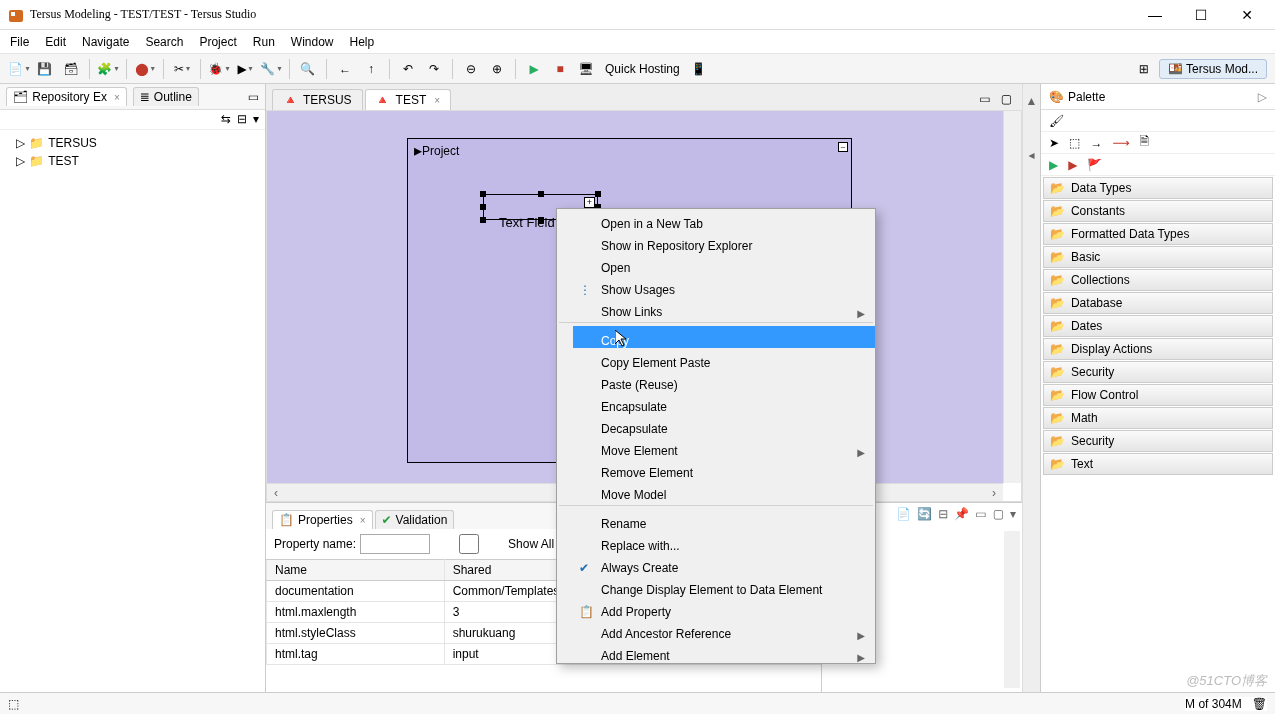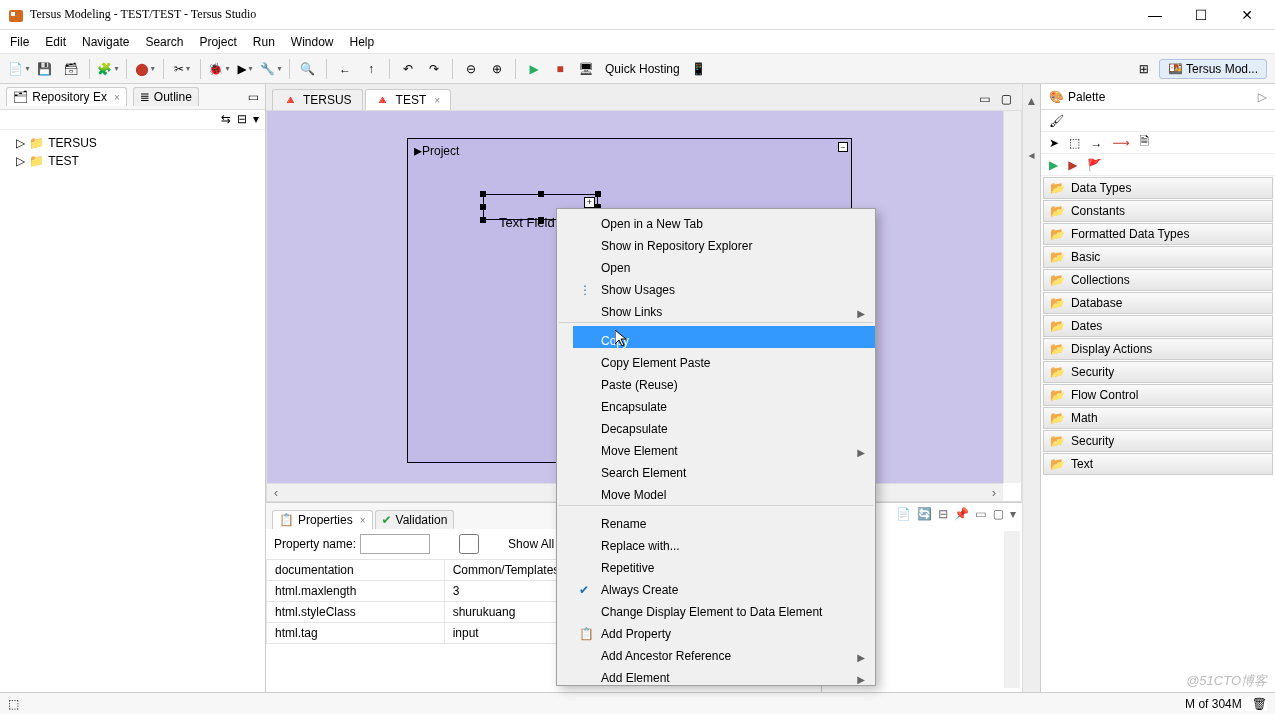--- a/index.html
+++ b/index.html
@@ -236,20 +236,24 @@
         <div class="propfilter">
           <span>Property name:</span>
           <input type="text" style="">
           <label>
             <input type="checkbox" style="">
             <span>Show All</span>
           </label>
         </div>
         <table class="tbl">
           <tbody>
+              <tr>
+            <th>Name</th>
+            <th>Shared</th>
+          </tr>
           <tr>
                 <td>documentation</td>
                 <td>Common/Templates/Display/Text I...</td>
               </tr>
           <tr>
                 <td>html.maxlength</td>
                 <td>3</td>
               </tr>
           <tr>
                 <td>html.styleClass</td>
@@ -403,34 +407,31 @@
       <span>Encapsulate</span>
     </div>
   <div class="mi">
       <span>Decapsulate</span>
     </div>
   <div class="mi">
       <span>Move Element</span>
       <span class="sub">▶</span>
     </div>
   <div class="mi">
-      <span>Search Element</span>
+      <span>Remove Element</span>
     </div>
   <div class="mi">
       <span>Move Model</span>
     </div>
   <div class="msep"></div>
   <div class="mi">
       <span>Rename</span>
     </div>
   <div class="mi">
       <span>Replace with...</span>
-    </div>
-  <div class="mi">
-      <span>Repetitive</span>
     </div>
   <div class="mi">
       <span class="chk">✔</span>
       <span>Always Create</span>
     </div>
   <div class="mi">
       <span>Change Display Element to Data Element</span>
     </div>
   <div class="mi">
       <span class="chk">📋</span>

